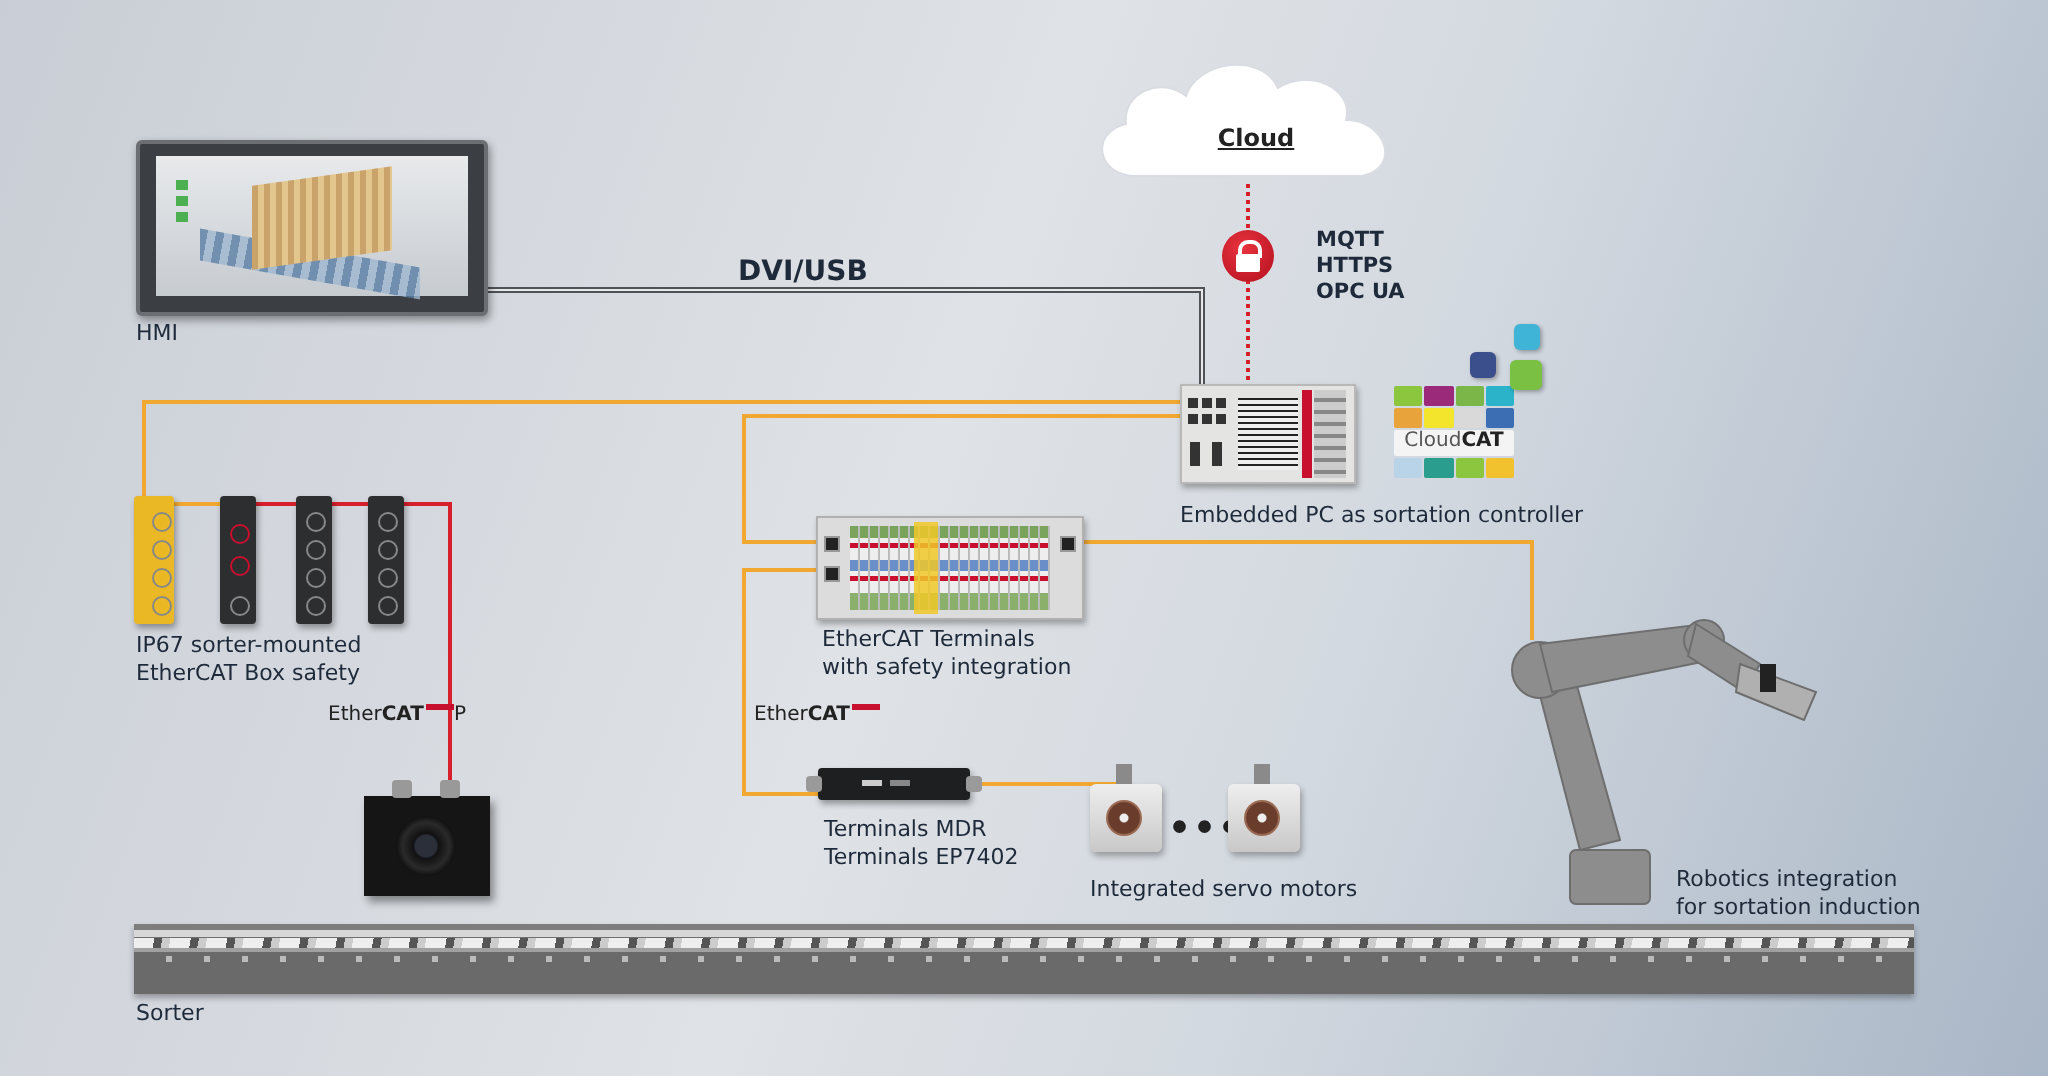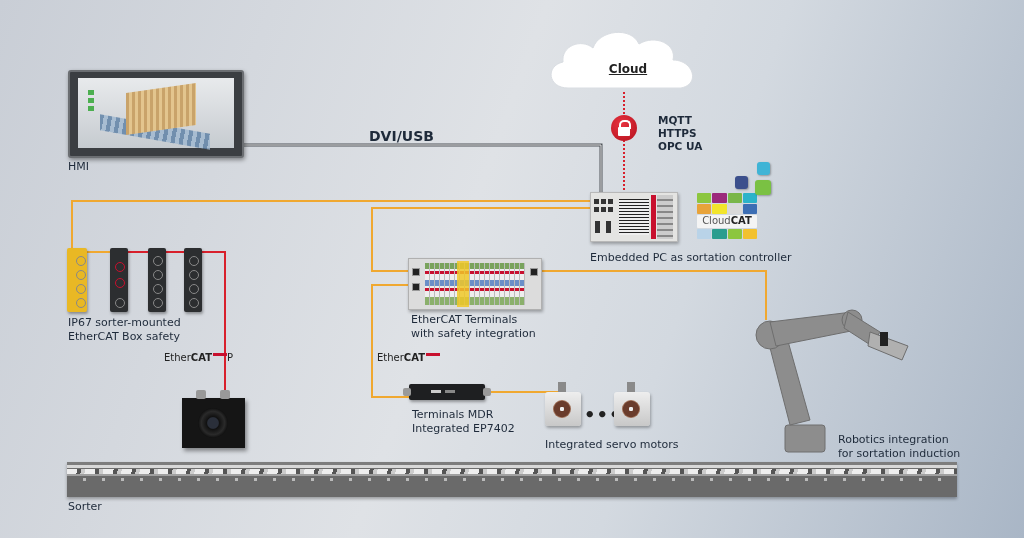--- a/index.html
+++ b/index.html
@@ -207,21 +207,21 @@
 </div>
 
 <div class="mdr">
   <div class="endc" style="left:-6px"></div>
   <div class="led" style="left:22px"></div>
     <div class="led" style="left:36px;background:#888"></div>
   <div class="endc" style="right:-6px"></div>
 </div>
 <div class="lbl" style="left:412px;top:408px;">
   <div>Terminals MDR</div>
-  <div>Integrated EP7402</div>
+  <div>Terminals EP7402</div>
 </div>
 
 <div class="motor" style="left:545px">
     <div class="stem"></div>
     <div class="hub"></div>
   </div>
 <div class="dots">•••</div>
 <div class="motor" style="left:614px">
     <div class="stem"></div>
     <div class="hub"></div>

